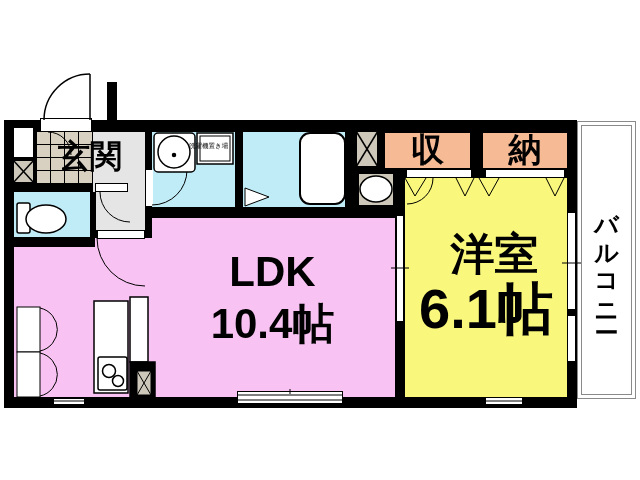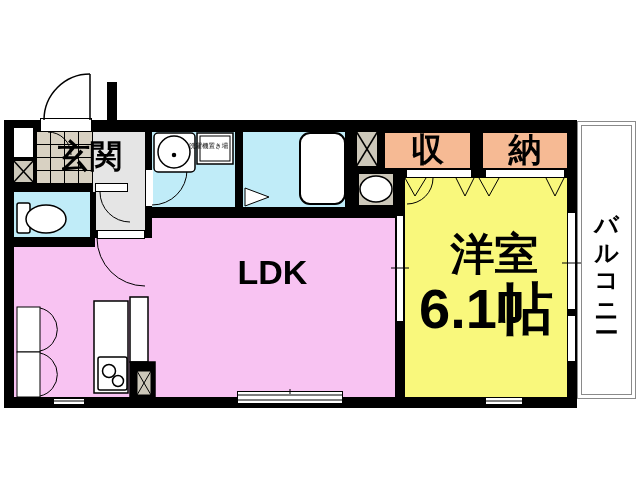--- a/index.html
+++ b/index.html
@@ -171,21 +171,22 @@
         <line x1="290" y1="389" x2="290" y2="394"></line>
         <line x1="54" y1="401" x2="84" y2="401"></line>
         <line x1="486" y1="401" x2="522" y2="401"></line>
       </g>
     </g>
   </svg>
 
   <div class="abs ctr room-label" style="left:40px;top:134px;width:100px;height:46px;font-size:32px;text-align:center;">玄関</div>
 
   <div class="abs room-label" style="left:150px;top:246px;width:245px;height:110px;text-align:center;">
-    <div style="font-size:34px;line-height:52px;">LDK</div>
+    <div style="font-size:42px;line-height:52px;">LDK</div>
+    <div style="font-size:42px;line-height:52px;">10.4帖</div>
   </div>
 
   <div class="abs room-label" style="left:405px;top:226px;width:162px;height:116px;text-align:center;">
     <div style="font-size:44px;line-height:55px;margin-left:17px;">洋室</div>
     <div style="font-size:56px;line-height:55px;">6.1帖</div>
   </div>
 
   <div class="abs room-label" style="left:189px;top:142px;width:46px;font-size:6.5px;font-weight:normal;white-space:nowrap;">洗濯機置き場</div>
 
 </div>

